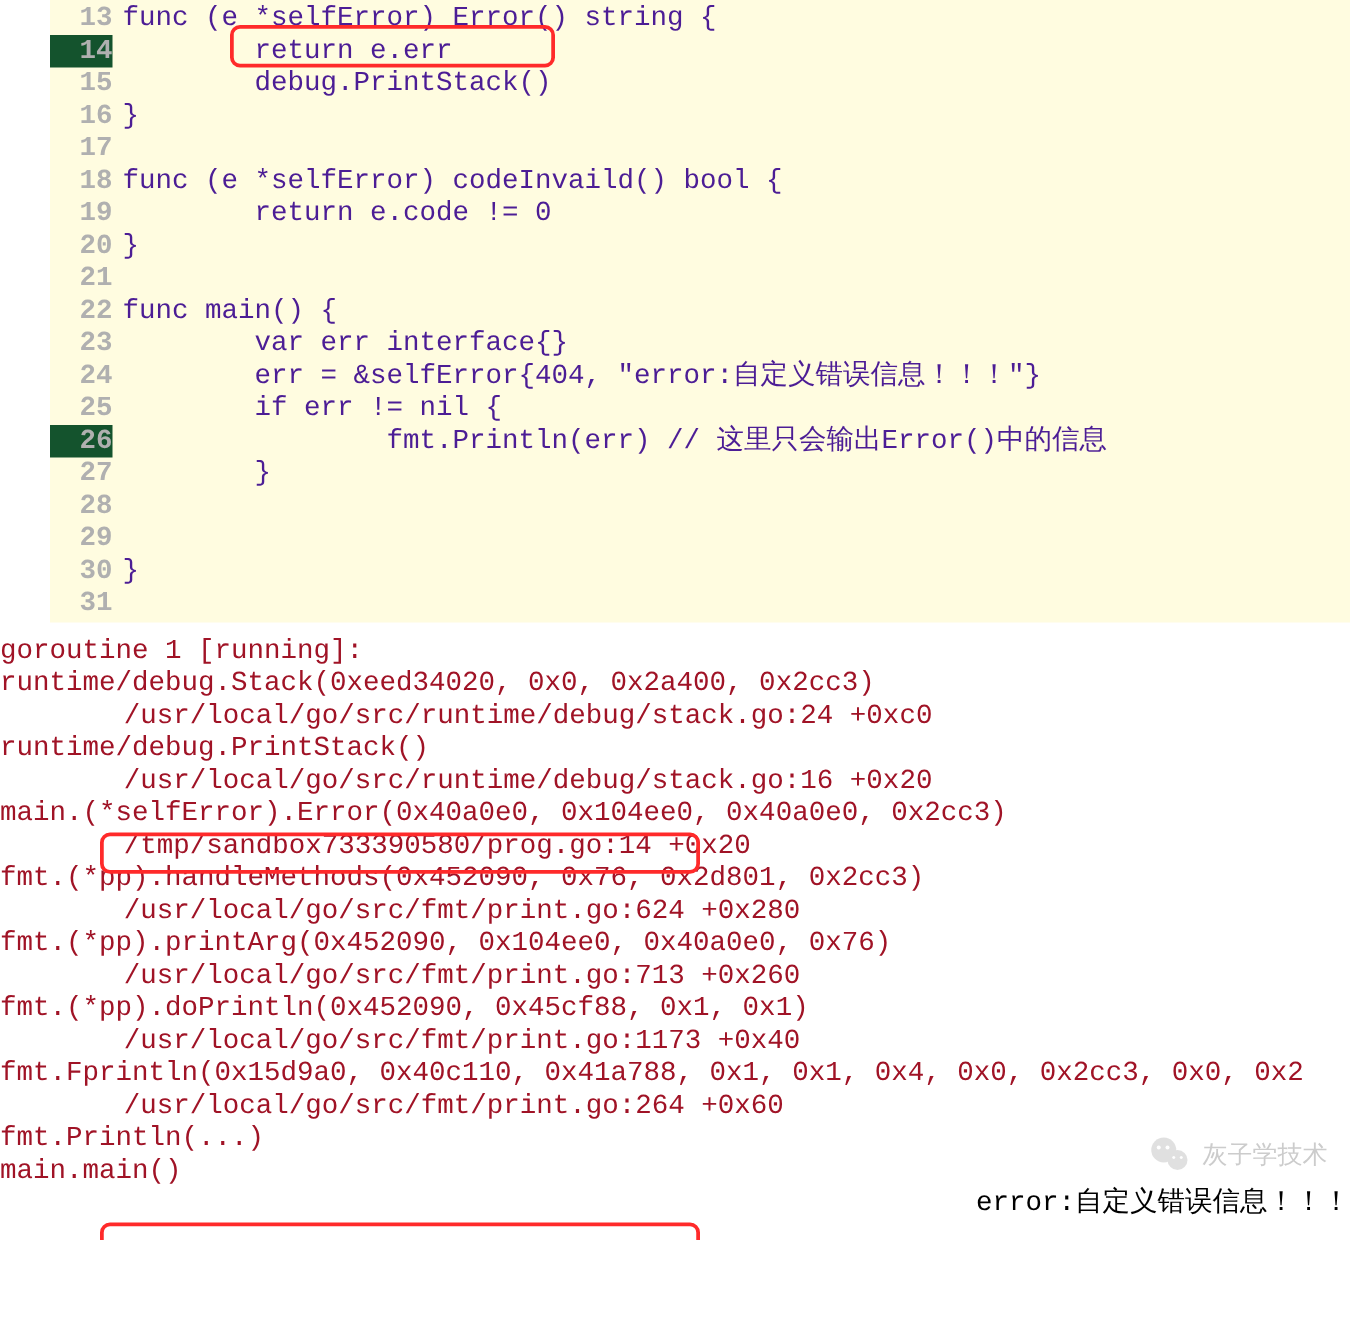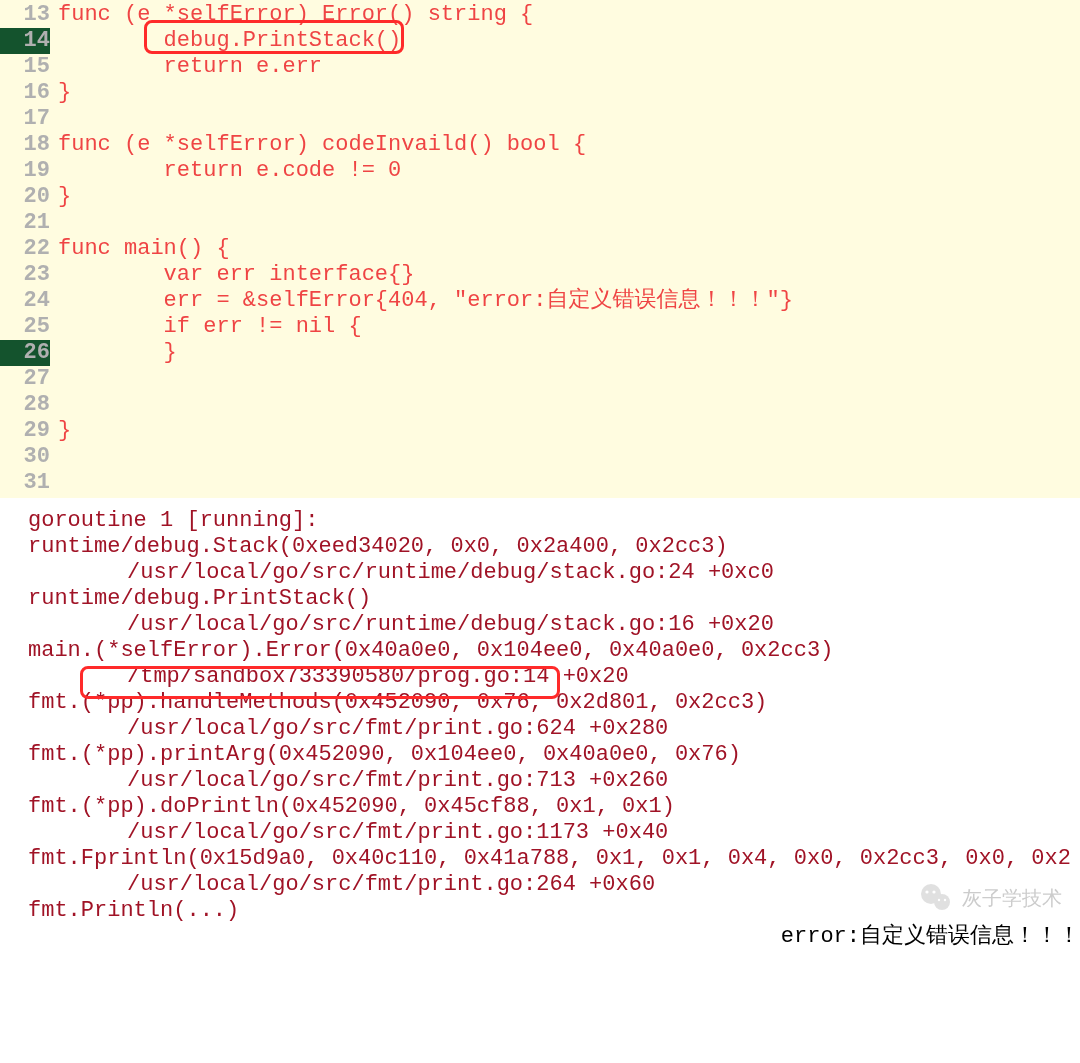--- a/index.html
+++ b/index.html
@@ -7,41 +7,42 @@
     width: 1080px;
     font-family: Menlo, Monaco, Consolas, "Courier New", monospace;
     background: #ffffff;
     font-size: 22px;
     line-height: 26px;
   }
   .editor {
     display: flex;
     background: #FFFCE0;
     padding: 2px 0;
+    margin-left: 40px;
   }
   .gutter {
     width: 58px;
     text-align: right;
     color: #b0b0b0;
     font-weight: bold;
     padding: 0 8px 0 0;
     user-select: none;
     flex-shrink: 0;
   }
   .gutter .ln {
     height: 26px;
     position: relative;
   }
   .gutter .ln.hl {
     background: #14532d;
   }
   .code {
     flex: 1;
     position: relative;
-    color: #ef4444;
+    color: #4c1d95;
   }
   .code .row {
     height: 26px;
     white-space: pre;
   }
   .redbox1 {
     position: absolute;
     left: 86px;
     top: 18px;
     width: 260px;
@@ -54,21 +55,20 @@
     padding: 10px 0 16px 0;
     color: #a01326;
     font-size: 22px;
     line-height: 26px;
     position: relative;
     overflow: hidden;
   }
   .output .orow {
     white-space: pre;
     padding: 0;
-    margin-left: 28px;
   }
   .output .orow.in1 {
     padding-left: 99px;
   }
   .output .orow.black {
     color: #000;
     text-align: right;
   }
   .redbox2, .redbox3 {
     position: absolute;
@@ -123,32 +123,33 @@
       <div class="ln hl">26</div>
       <div class="ln">27</div>
       <div class="ln">28</div>
       <div class="ln">29</div>
       <div class="ln">30</div>
       <div class="ln">31</div>
     </div>
   <div class="code">
     <div class="redbox1"></div>
   <div class="row">func (e *selfError) Error() string {</div>
+      <div class="row">        return e.err</div>
       <div class="row">        debug.PrintStack()</div>
-      <div class="row">        return e.err</div>
       <div class="row">}</div>
       <div class="row"></div>
       <div class="row">func (e *selfError) codeInvaild() bool {</div>
       <div class="row">        return e.code != 0</div>
       <div class="row">}</div>
       <div class="row"></div>
       <div class="row">func main() {</div>
       <div class="row">        var err interface{}</div>
       <div class="row">        err = &amp;selfError{404, "error:自定义错误信息！！！"}</div>
       <div class="row">        if err != nil {</div>
+      <div class="row">                fmt.Println(err) // 这里只会输出Error()中的信息</div>
       <div class="row">        }</div>
       <div class="row"></div>
       <div class="row"></div>
       <div class="row">}</div>
       <div class="row"></div>
     </div>
 </div>
 
 <div class="output">
 
@@ -161,20 +162,21 @@
     <div class="orow in1">/tmp/sandbox733390580/prog.go:14 +0x20</div>
     <div class="orow">fmt.(*pp).handleMethods(0x452090, 0x76, 0x2d801, 0x2cc3)</div>
     <div class="orow in1">/usr/local/go/src/fmt/print.go:624 +0x280</div>
     <div class="orow">fmt.(*pp).printArg(0x452090, 0x104ee0, 0x40a0e0, 0x76)</div>
     <div class="orow in1">/usr/local/go/src/fmt/print.go:713 +0x260</div>
     <div class="orow">fmt.(*pp).doPrintln(0x452090, 0x45cf88, 0x1, 0x1)</div>
     <div class="orow in1">/usr/local/go/src/fmt/print.go:1173 +0x40</div>
     <div class="orow">fmt.Fprintln(0x15d9a0, 0x40c110, 0x41a788, 0x1, 0x1, 0x4, 0x0, 0x2cc3, 0x0, 0x2</div>
     <div class="orow in1">/usr/local/go/src/fmt/print.go:264 +0x60</div>
     <div class="orow">fmt.Println(...)</div>
+    <div class="orow">main.main()</div>
     <div class="orow black">error:自定义错误信息！！！</div>
     <div class="redbox2"></div>
     <div class="redbox3"></div>
     <div class="watermark">
     <svg width="36" height="36" viewBox="0 0 36 36">
       <circle cx="13" cy="14" r="10" fill="#cccccc"></circle>
       <circle cx="24" cy="22" r="8" fill="#cccccc"></circle>
       <circle cx="9" cy="12" r="1.6" fill="#fff"></circle>
       <circle cx="16" cy="12" r="1.6" fill="#fff"></circle>
       <circle cx="21" cy="20" r="1.2" fill="#fff"></circle>

